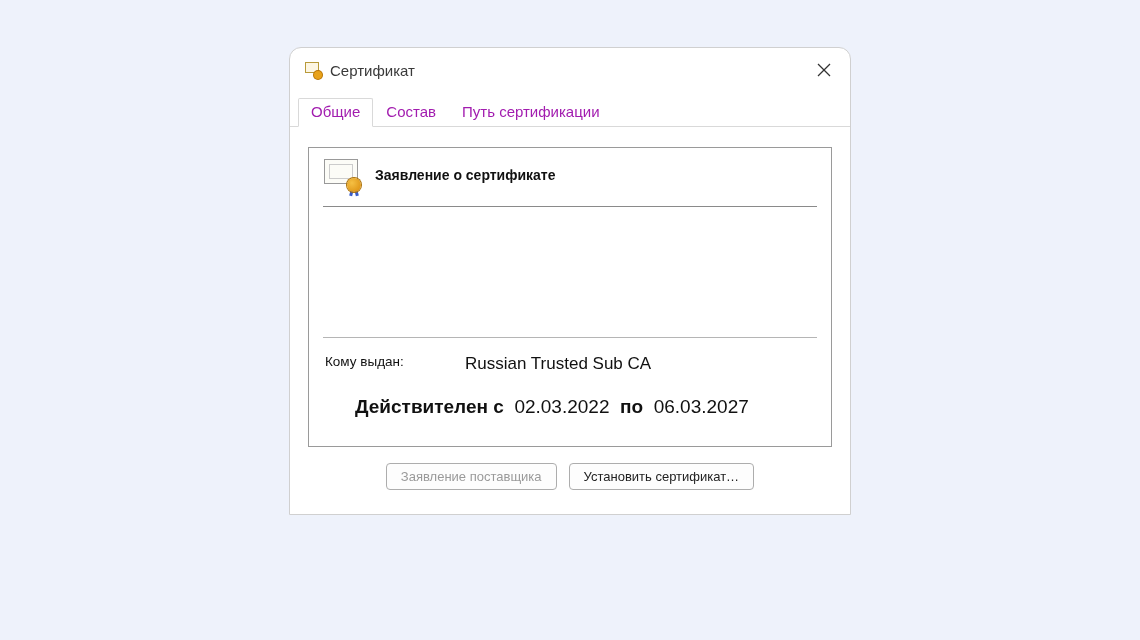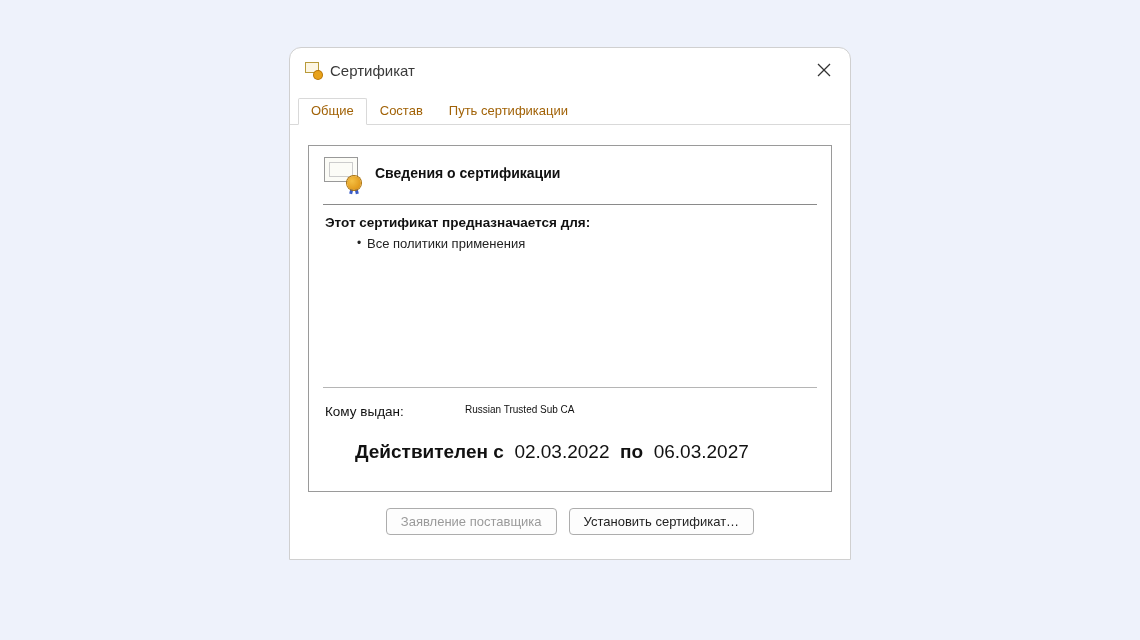--- a/index.html
+++ b/index.html
@@ -87,22 +87,22 @@
       height: 14px;
     }
     .tabs {
       display: flex;
       padding: 10px 0 0 8px;
       border-bottom: 1px solid #d9d9d9;
       background: #fff;
     }
     .tab {
       padding: 4px 12px 5px 12px;
-      font-size: 13px;
-      color: #a16207;
+      font-size: 15px;
+      color: #a21caf;
       border: 1px solid transparent;
       position: relative;
       cursor: pointer;
     }
     .tab.active {
       border: 1px solid #d9d9d9;
       border-bottom: 1px solid #fff;
       background: #fff;
       margin-bottom: -1px;
       border-radius: 2px 2px 0 0;
@@ -210,21 +210,21 @@
       margin-bottom: 22px;
     }
     .detail-label {
       font-weight: normal;
       font-size: 13.5px;
       color: #111;
       width: 140px;
       flex-shrink: 0;
     }
     .detail-value {
-      font-size: 10px;
+      font-size: 17px;
       color: #111;
     }
     .validity-row {
       font-size: 19px;
       color: #111;
       padding-left: 30px;
       padding-bottom: 18px;
     }
     .validity-row b {
       font-weight: bold;
@@ -281,29 +281,25 @@
     <div class="content-area">
       <div class="info-panel">
 
         <div class="info-header">
           <div class="cert-big-icon">
             <div class="doc2"></div>
             <div class="ribbon r1"></div>
             <div class="ribbon r2"></div>
             <div class="seal2"></div>
           </div>
-          <div class="info-title">Сведения о сертификации</div>
+          <div class="info-title">Заявление о сертификате</div>
         </div>
 
         <div class="divider"></div>
 
-        <div class="purpose-section">
-          <div class="purpose-heading">Этот сертификат предназначается для:</div>
-          <div class="purpose-item">Все политики применения</div>
-        </div>
 
         <div class="spacer-block"></div>
 
         <div class="divider light"></div>
 
         <div class="details-section">
           <div class="detail-row">
             <div class="detail-label">Кому выдан:</div>
             <div class="detail-value">Russian Trusted Sub CA</div>
           </div>

